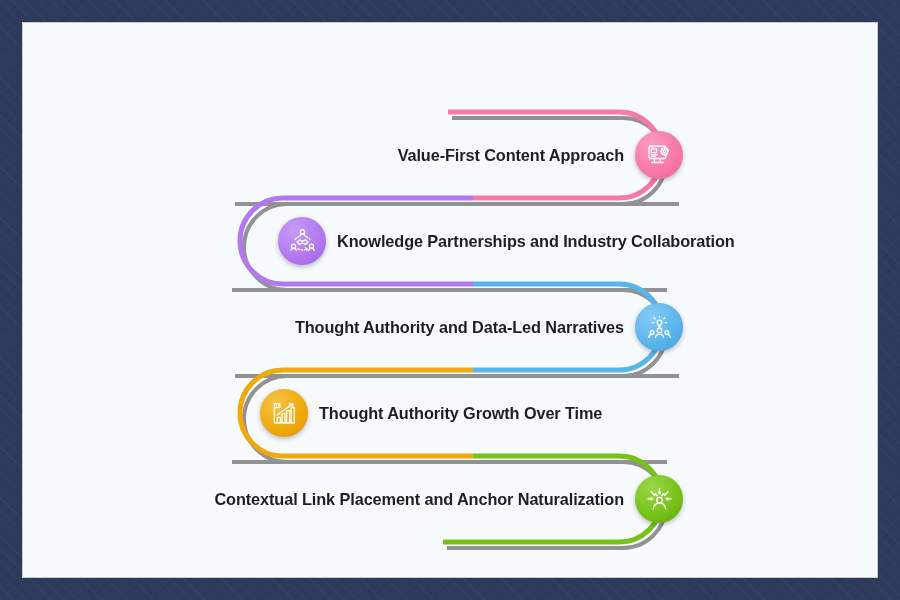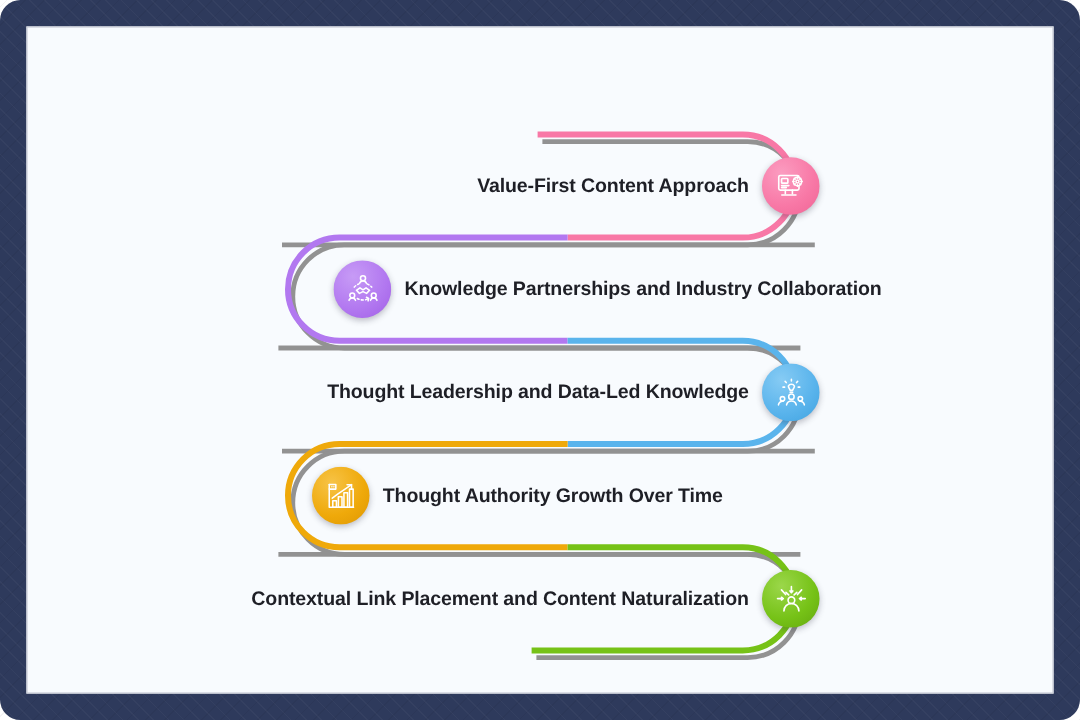--- a/index.html
+++ b/index.html
@@ -7,21 +7,20 @@
   html, body {
     margin: 0; padding: 0;
     width: 900px; height: 600px;
     overflow: hidden;
     font-family: "Liberation Sans", sans-serif;
   }
   #stage {
     position: relative;
     width: 900px; height: 600px;
     background: #2e3a5c;
-    border-radius: 17px;
   }
   
   #stage::before {
     content: "";
     position: absolute; inset: 0;
     background-image:
       repeating-linear-gradient(45deg,  rgba(255,255,255,0.030) 0 1px, rgba(0,0,0,0) 1px 9px),
       repeating-linear-gradient(-45deg, rgba(0,0,0,0.045) 0 1px, rgba(0,0,0,0) 1px 11px);
     pointer-events: none;
   }
@@ -162,21 +161,21 @@
           <path d="M7.4 13.3 a11.4 11.4 0 0 1 4.4 -3.0" stroke-dasharray="1.6 1.9"></path>
           <path d="M20.2 10.3 a11.4 11.4 0 0 1 4.4 3.0" stroke-dasharray="1.6 1.9"></path>
           <path d="M10.4 24.6 a11.4 11.4 0 0 0 11.2 0" stroke-dasharray="1.6 1.9"></path>
           <path d="M21.6 24.6 l-2.2 -1.2 M21.6 24.6 l-0.6 2.3"></path>
         </svg>
       </span>
       <span class="label">Knowledge Partnerships and Industry Collaboration</span>
     </div>
 
     <div class="row right-badge" style="right:194px; top:276px;">
-      <span class="label">Thought Leadership and Data-Led Knowledge</span>
+      <span class="label">Thought Authority and Data-Led Narratives</span>
       <span class="badge" style="background:#5ab4ec; background-image:radial-gradient(circle at 34% 28%, #86cbf4 0%, #5ab4ec 58%, #3fa2e0 100%);">
         <svg viewBox="0 0 32 32" fill="none" stroke="#ffffff" stroke-width="1.3" stroke-linecap="round" stroke-linejoin="round">
           <path d="M13 9.2 a3.3 3.3 0 0 1 6 0 c0 2.1 -1.6 2.7 -1.8 4.2 h-2.4 c-0.2 -1.5 -1.8 -2.1 -1.8 -4.2 Z"></path>
           <path d="M14.7 15.2 L17.3 15.2"></path>
           <path d="M16 2.4 L16 4.1 M9.8 4.5 L10.9 5.7 M22.2 4.5 L21.1 5.7
                    M7.7 10.2 L9.3 10.2 M22.7 10.2 L24.3 10.2"></path>
           <circle cx="16" cy="19.6" r="2.7"></circle>
           <path d="M11.2 27.8 a4.9 4.9 0 0 1 9.6 0"></path>
           <circle cx="7.2" cy="21.8" r="2.2"></circle>
           <path d="M3.2 27.8 a4.1 4.1 0 0 1 4.6 -3.6"></path>
@@ -198,21 +197,21 @@
           <path d="M7 18 L13 13.5 L18.5 9.8 L26 4.6"></path>
           <path d="M21.6 4.6 L26 4.6 L26 9"></path>
           <circle cx="6.6" cy="6.7" r="0.7" fill="#ffffff" stroke="none"></circle>
           <circle cx="8.6" cy="6.7" r="0.7" fill="#ffffff" stroke="none"></circle>
         </svg>
       </span>
       <span class="label">Thought Authority Growth Over Time</span>
     </div>
 
     <div class="row right-badge" style="right:194px; top:448px;">
-      <span class="label">Contextual Link Placement and Content Naturalization</span>
+      <span class="label">Contextual Link Placement and Anchor Naturalization</span>
       <span class="badge" style="background:#76c217; background-image:radial-gradient(circle at 34% 28%, #9bd74a 0%, #76c217 58%, #63a80e 100%);">
         <svg viewBox="0 0 32 32" fill="none" stroke="#ffffff" stroke-width="1.35" stroke-linecap="round" stroke-linejoin="round">
           <circle cx="16" cy="16.8" r="3.3"></circle>
           <path d="M8.6 27.4 a7.4 7.4 0 0 1 14.8 0"></path>
           <path d="M16 3.2 L16 9.4 M16 9.4 L14.6 7.6 M16 9.4 L17.4 7.6"></path>
           <path d="M6.2 6.6 L10.3 11.2 M22.0 11.2 L26.1 6.6"></path>
           <path d="M2.3 15.2 L8.0 15.2 M8.0 15.2 L6.2 13.9 M8.0 15.2 L6.2 16.6"></path>
           <path d="M29.7 15.2 L24.0 15.2 M24.0 15.2 L25.8 13.9 M24.0 15.2 L25.8 16.6"></path>
           <path d="M10.6 9.0 L13.3 11.6 M21.4 9.0 L18.7 11.6"></path>
         </svg>

